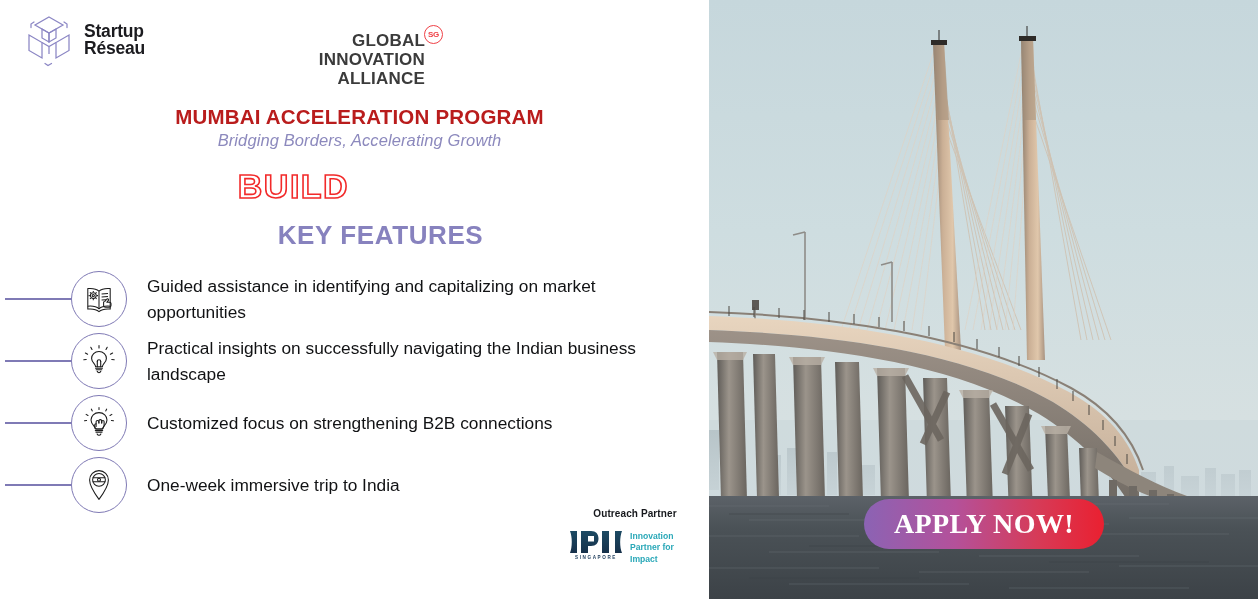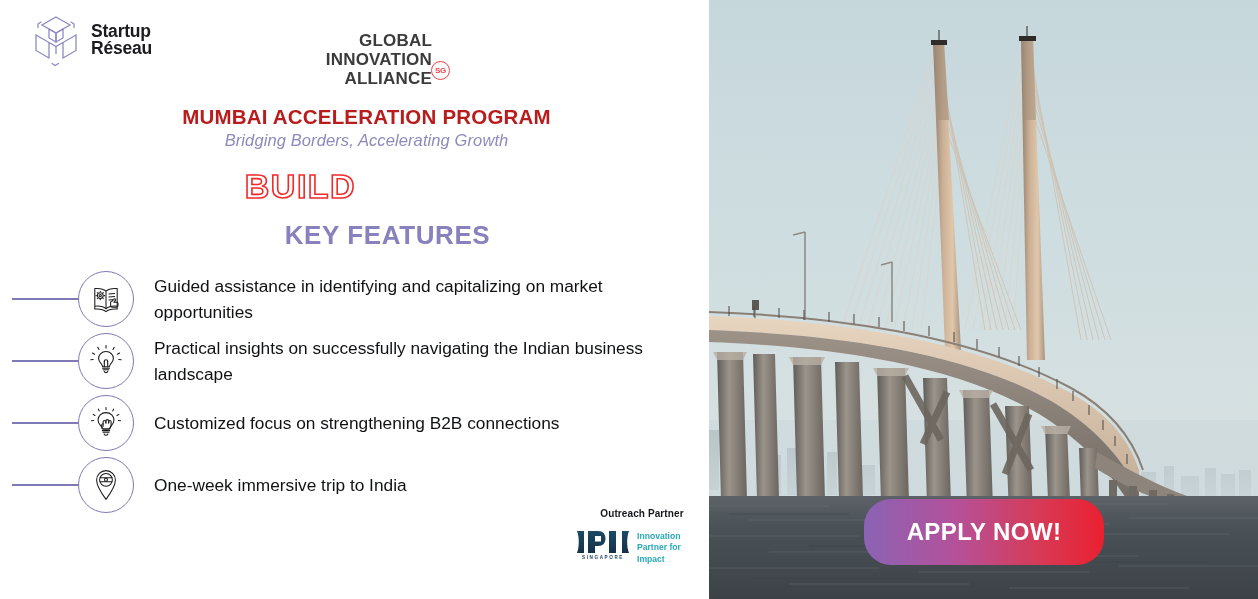--- a/index.html
+++ b/index.html
@@ -12,21 +12,21 @@
   .banner {
     position: relative;
     width: 1258px; height: 599px;
     background: #ffffff;
     overflow: hidden;
   }
 
   
   .left-panel {
     position: absolute;
-    left: 12px; top: 0;
+    left: 5px; top: 0;
     width: 709px; height: 599px;
     background: #ffffff;
   }
 
   
   .sr-logo {
     position: absolute;
     left: 18px; top: 13px;
     display: flex; align-items: center; gap: 9px;
   }
@@ -52,21 +52,20 @@
   .gia-sg {
     position: absolute;
     right: -18px; top: -6px;
     width: 19px; height: 19px;
     border: 1.4px solid #ef4046;
     border-radius: 50%;
     color: #ef4046;
     font-size: 8px; font-weight: bold;
     display: flex; align-items: center; justify-content: center;
     letter-spacing: -0.3px;
-    margin-top: 36px;
   }
 
   
   .program-title {
     position: absolute; left: 0; top: 105px; width: 709px;
     text-align: center;
     font-size: 20.5px; font-weight: bold;
     color: #b91c1c; letter-spacing: 0.2px;
   }
   .program-sub {
@@ -161,27 +160,27 @@
     width: 549px; height: 599px;
     overflow: hidden;
     background: #cfdbdd;
   }
   .photo svg { display: block; width: 549px; height: 599px; }
 
   
   .apply-btn {
     position: absolute;
     left: 864px; top: 499px;
-    width: 240px; height: 66px;
+    width: 240px; height: 50px;
     border-radius: 27px;
     border: none;
     background: linear-gradient(90deg, #8b63b4 0%, #b4519a 38%, #d63b58 72%, #ea2030 100%);
     color: #ffffff;
-    font-family: Liberation Sans, sans-serif;
-    font-size: 24px; font-weight: bold;
+    font-family: Liberation Serif, serif;
+    font-size: 28px; font-weight: bold;
     letter-spacing: 0.4px;
     cursor: pointer;
     display: flex; align-items: center; justify-content: center;
   }
 </style>
 </head>
 <body>
 
 <div class="banner">
 

